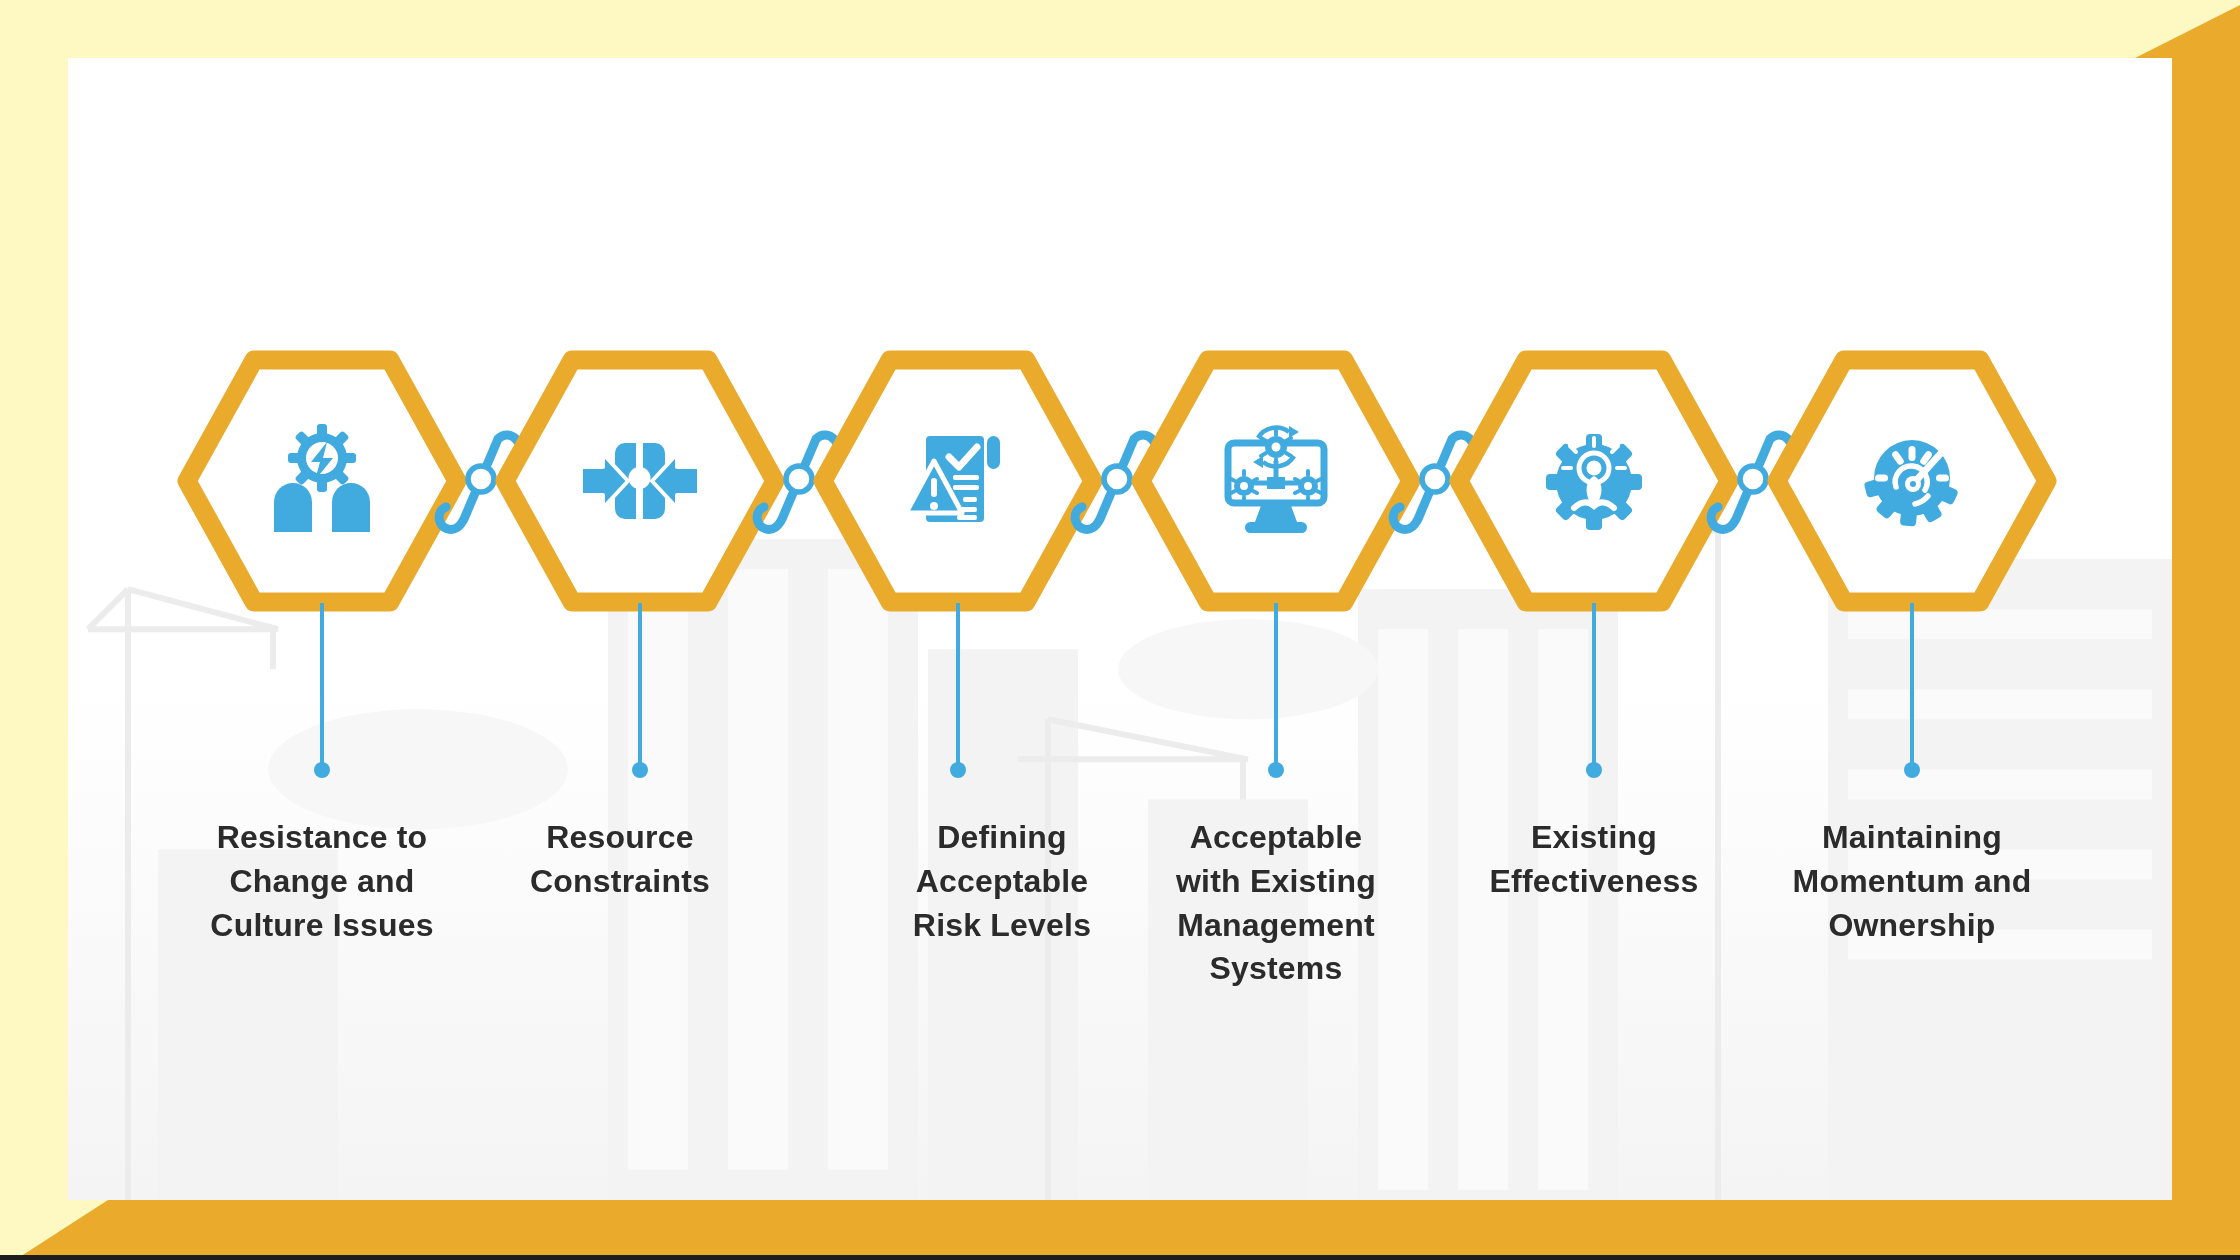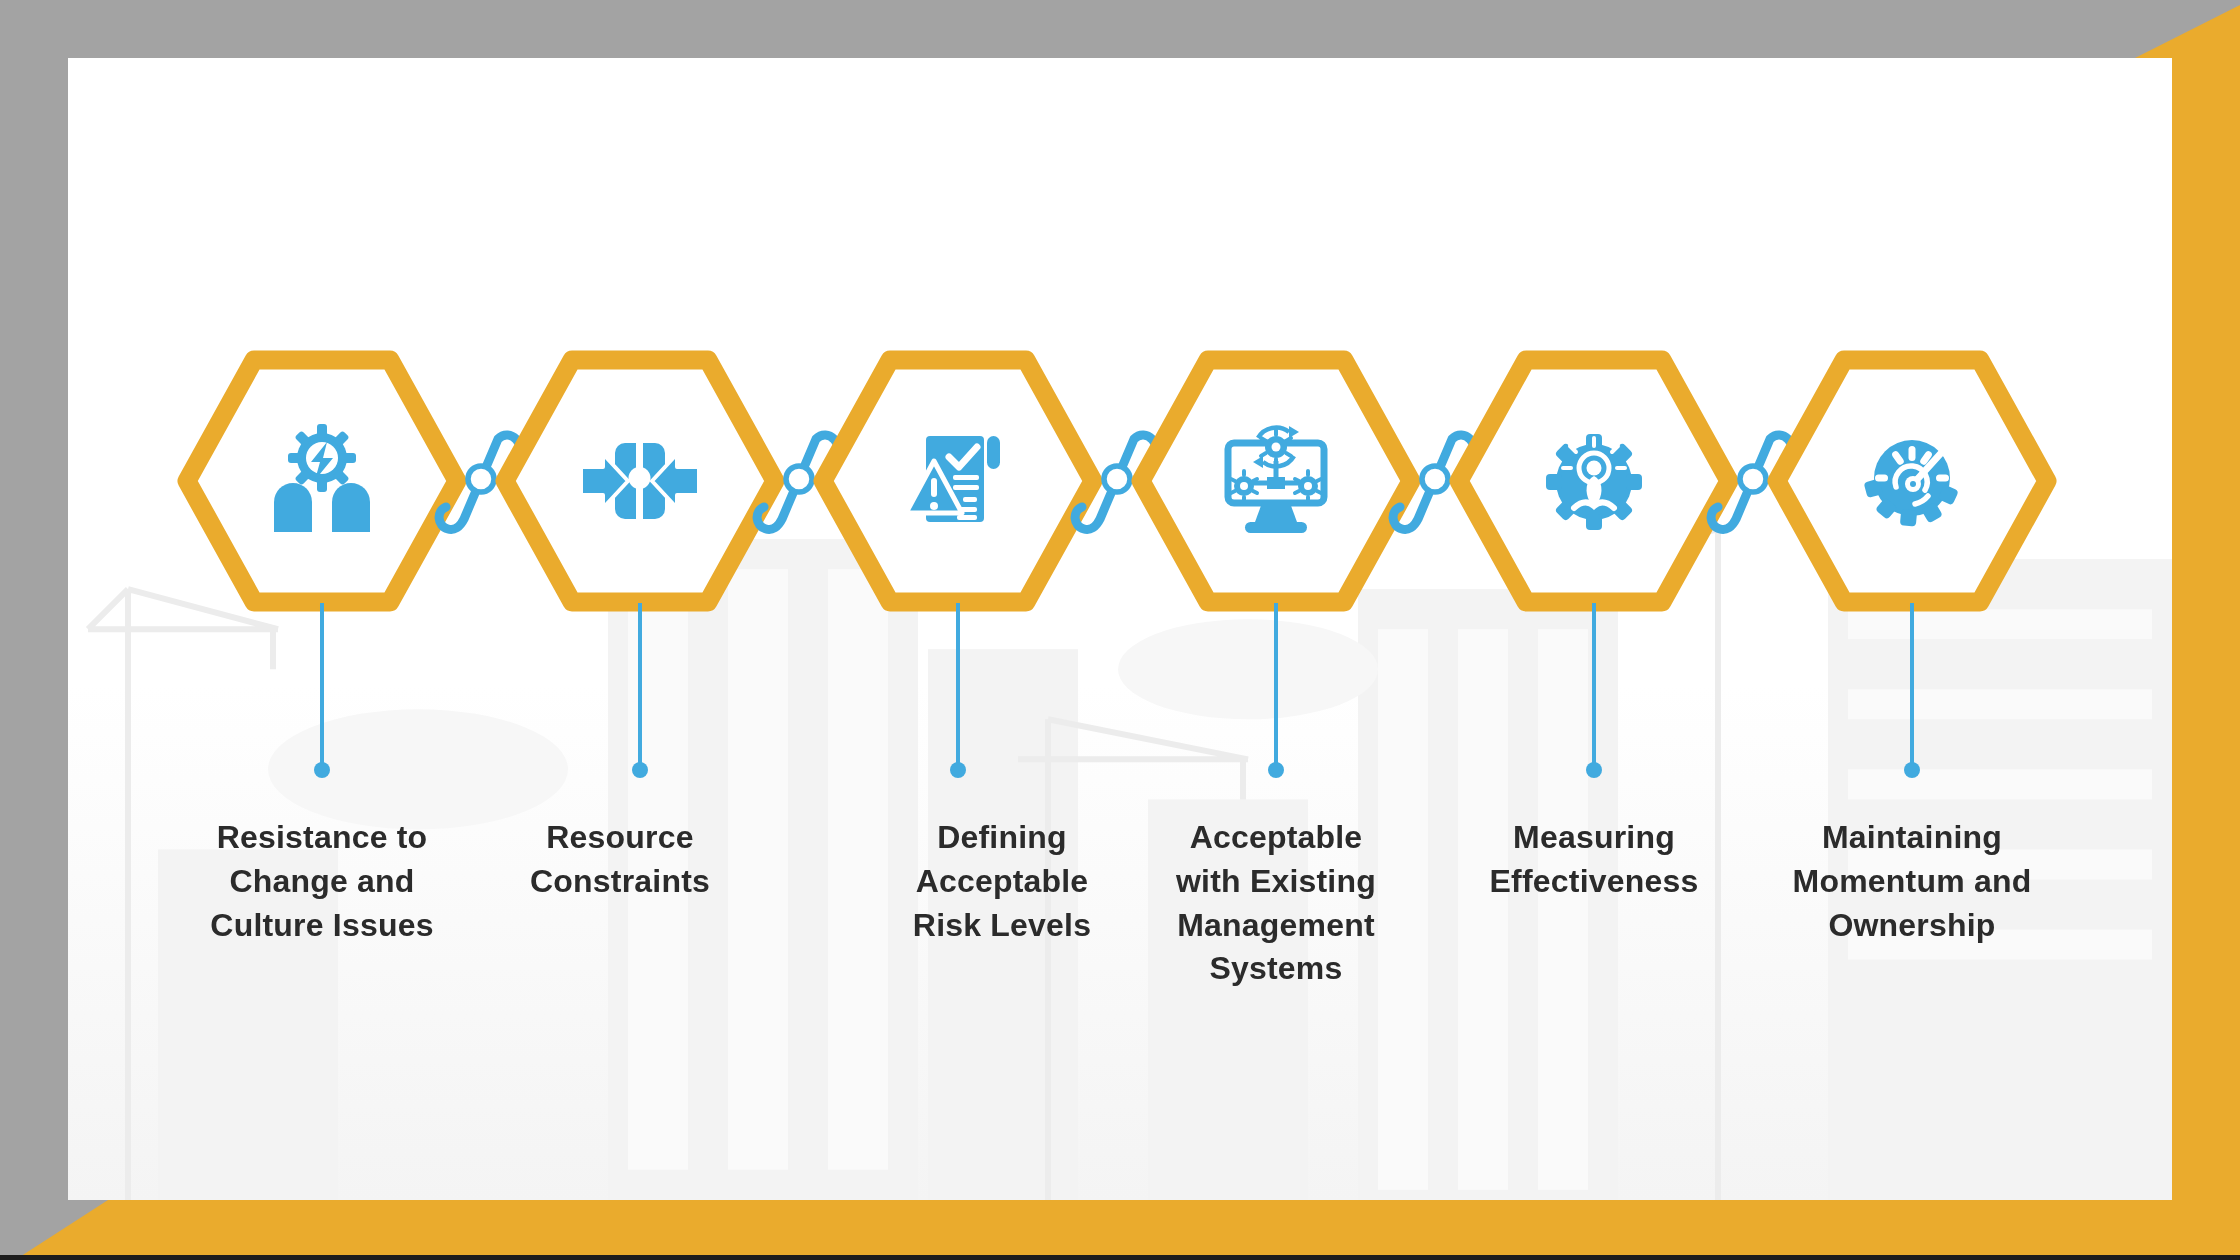--- a/index.html
+++ b/index.html
@@ -1,16 +1,16 @@
 <!DOCTYPE html>
 <html><head>
 <meta charset="utf-8">
 <style>
   html,body{margin:0;padding:0;background:#232323;}
-  .canvas{position:relative;width:2240px;height:1260px;background:#a3a3a3;overflow:hidden;
+  .canvas{position:relative;width:2240px;height:1260px;background:#fef9c3;overflow:hidden;
           font-family:"Liberation Sans",sans-serif;}
   
   .accent{position:absolute;background:#EAAB2D;}
   .accent-right{left:2135px;top:0;width:105px;height:1260px;
      clip-path:polygon(0 58px,105px 5px,105px 1260px,37px 1260px,37px 58px);}
   .accent-bottom{left:0;top:1200px;width:2240px;height:60px;
      clip-path:polygon(108px 0,2240px 0,2240px 60px,15px 60px);}
   .bottom-edge{position:absolute;left:0;bottom:0;width:2240px;height:5px;background:#1d1d1d;z-index:6;}
   
   .content{position:absolute;left:68px;top:58px;width:2104px;height:1142px;
@@ -242,21 +242,21 @@
             <line x1="65" y1="30" x2="65" y2="22"></line>
             <line x1="83" y1="36" x2="89" y2="30"></line>
             <line x1="47" y1="36" x2="41" y2="30"></line>
             <line x1="88" y1="52" x2="96" y2="52"></line>
             <line x1="42" y1="52" x2="34" y2="52"></line>
           </g>
         </g>
       </svg>
       <div class="dropline" style="left:1592px"></div>
       <div class="dot" style="left:1586px"></div>
-      <div class="label" style="left:1424px">Measuring
+      <div class="label" style="left:1424px">Existing
 Effectiveness</div>
     </div>
 
     <svg class="link" style="left:1696px" viewBox="0 0 110 160">
       <path d="M96,44 C103,26 86,9 74,21 L40,101 C36,109 30,113 24,111 C13,108 12,93 22,89" fill="none" stroke="#41AADF" stroke-width="9" stroke-linecap="round"></path>
       <circle cx="57" cy="61" r="13" fill="#ffffff" stroke="#41AADF" stroke-width="5.5"></circle>
     </svg>
 
     <div class="step">
       <svg class="hex" style="left:1762px" viewBox="0 0 300 272">

